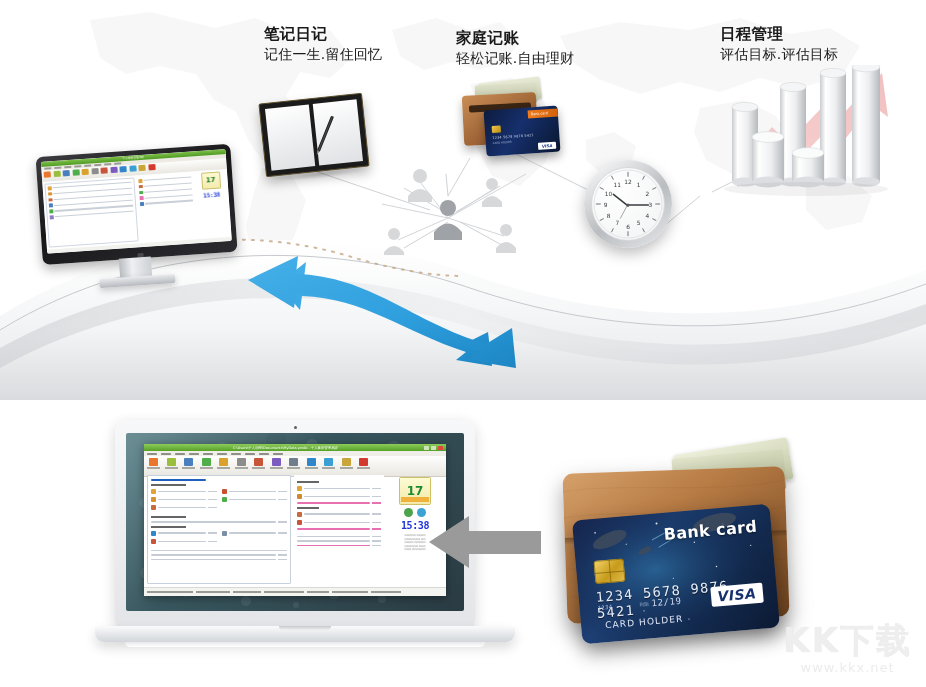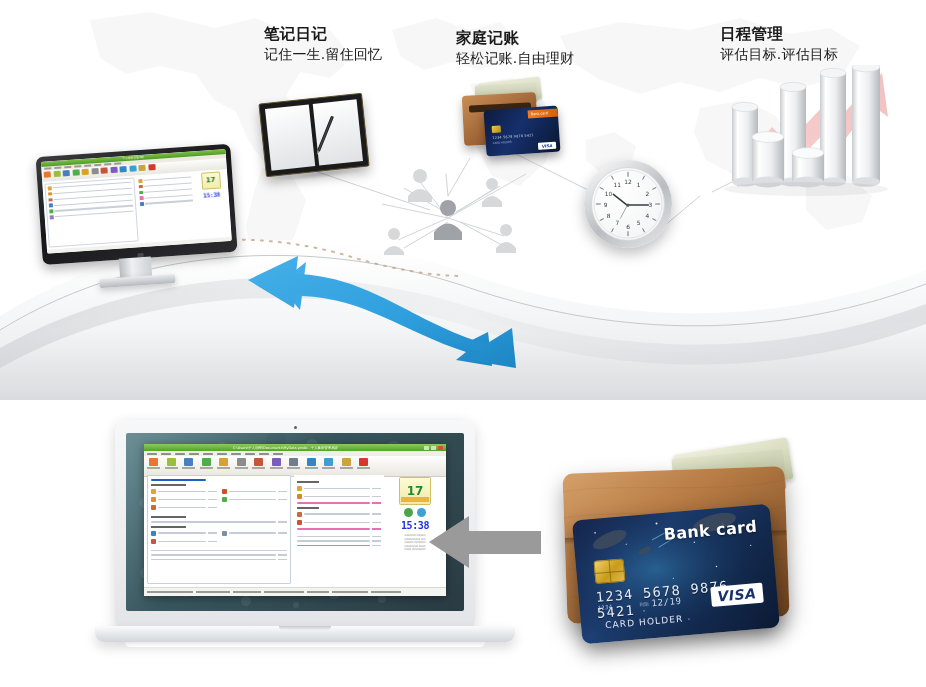--- a/index.html
+++ b/index.html
@@ -938,14 +938,18 @@
         <div class="bc-sub">1234</div>
         <div class="bc-expl">到期</div>
         <div class="bc-exp">12/19</div>
         <div class="bc-holder">CARD HOLDER</div>
         <div class="bc-visa">
           <span>VISA</span>
         </div>
       </div>
     </div>
 
+    <div class="watermark">
+      <div class="wm-logo">KK下载</div>
+      <div class="wm-url">www.kkx.net</div>
+    </div>
   </div>
 </div>
 
 </body></html>

